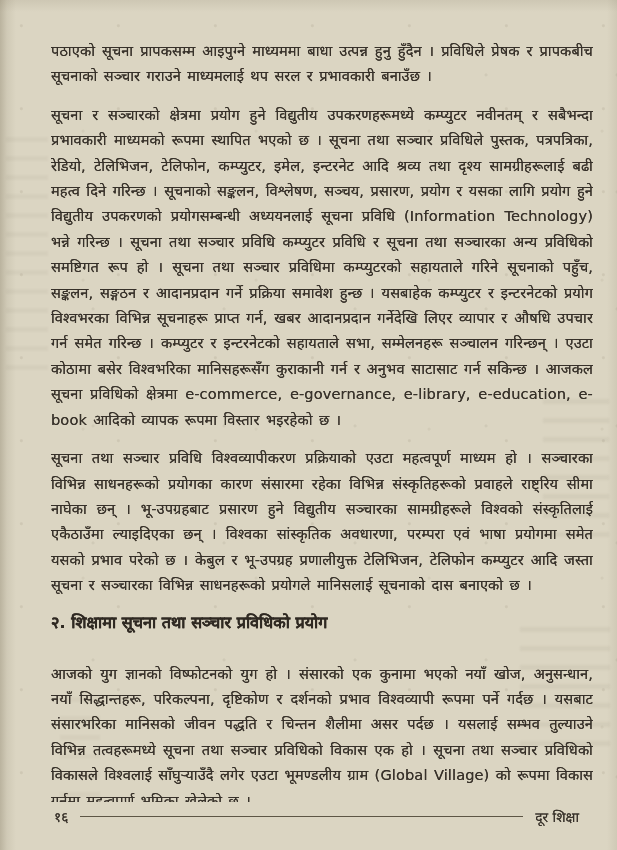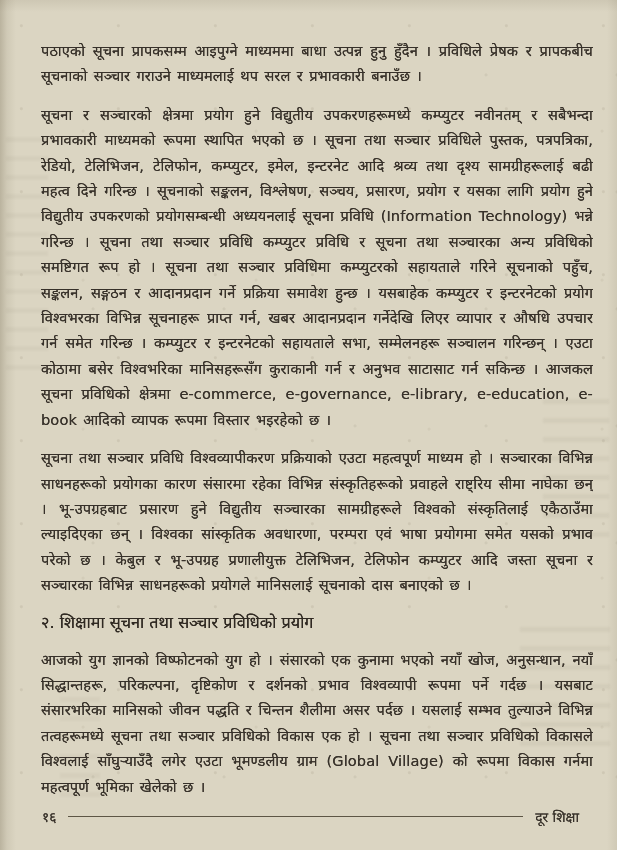--- a/index.html
+++ b/index.html
@@ -38,40 +38,40 @@
     );
     pointer-events: none;
   }
   .b1 { left: 543px; top: 392px; width: 66px; height: 150px; }
   .b2 { left: 520px; top: 620px; width: 90px; height: 130px; }
   .b3 { left: 6px;   top: 130px; width: 42px; height: 240px; opacity: 0.08; }
   .b4 { left: 60px;  top: 690px; width: 40px; height: 110px; opacity: 0.07; }
 
   .content {
     position: absolute;
-    left: 41px;
+    left: 51px;
     right: 24px;
     top: 38px;
     height: 764px;
     overflow: hidden;
   }
   .par {
     margin: 0 0 13px 0;
     font-size: 14.6px;
     line-height: 25.4px;
     text-align: justify;
     word-spacing: 1.6px;
     letter-spacing: 0.1px;
     text-shadow: 0 0 0.45px rgba(48,41,32,0.85);
   }
   .heading {
-    margin: 7px 0 12px 0;
+    margin: 7px 0 26px 0;
     font-size: 16.2px;
     line-height: 24px;
-    font-weight: normal;
+    font-weight: bold;
     color: #2f2922;
     text-shadow: 0 0 0.6px rgba(40,33,25,0.9);
   }
   .footer {
     position: absolute;
     left: 38px;
     right: 20px;
     bottom: 24px;
     display: flex;
     align-items: center;
@@ -79,21 +79,21 @@
     font-size: 13.8px;
     color: #37312a;
     text-shadow: 0 0 0.45px rgba(48,41,32,0.85);
   }
   .footer .rule {
     flex: 1 1 auto;
     height: 0;
     border-top: 1.6px solid #47402f;
     opacity: 0.85;
   }
-  .footer .pagenum { margin-left: 4px; }
+  .footer .pagenum { margin-left: 16px; }
   .footer .journal { margin-right: 18px; }
 </style>
 </head>
 <body>
 
 <div class="page">
 
   <div class="bleed b1"></div>
   <div class="bleed b2"></div>
   <div class="bleed b3"></div>

